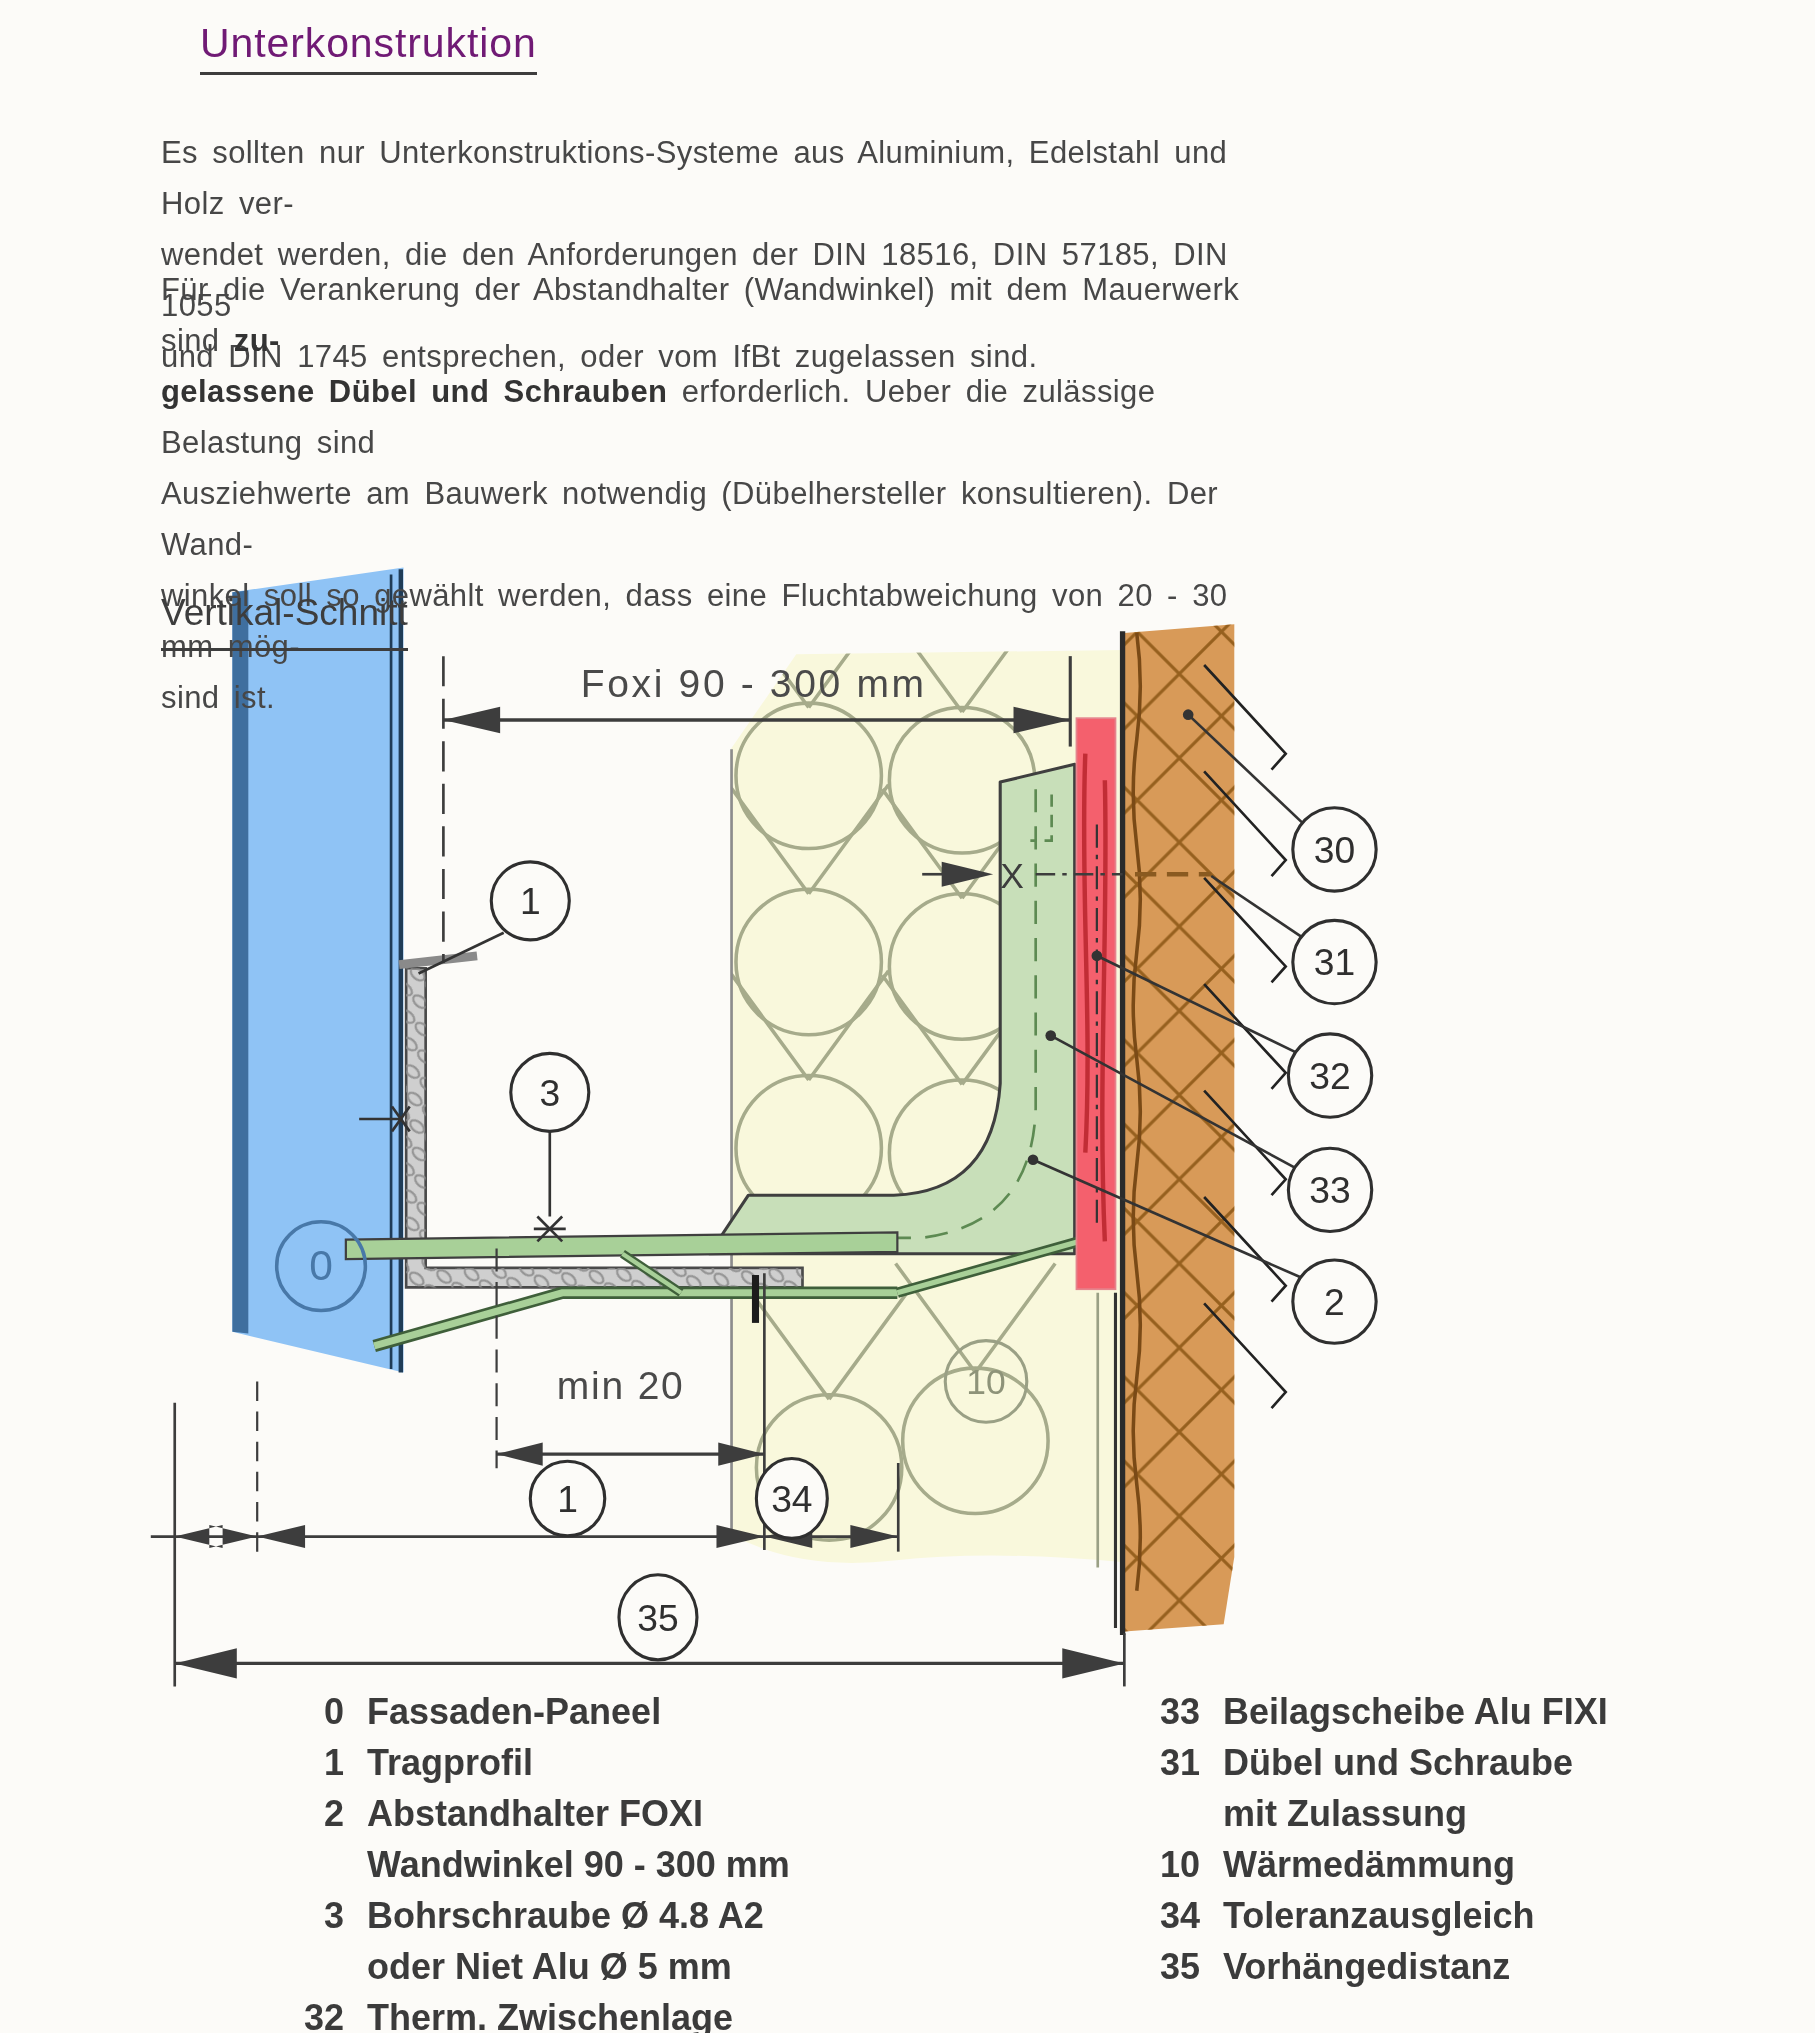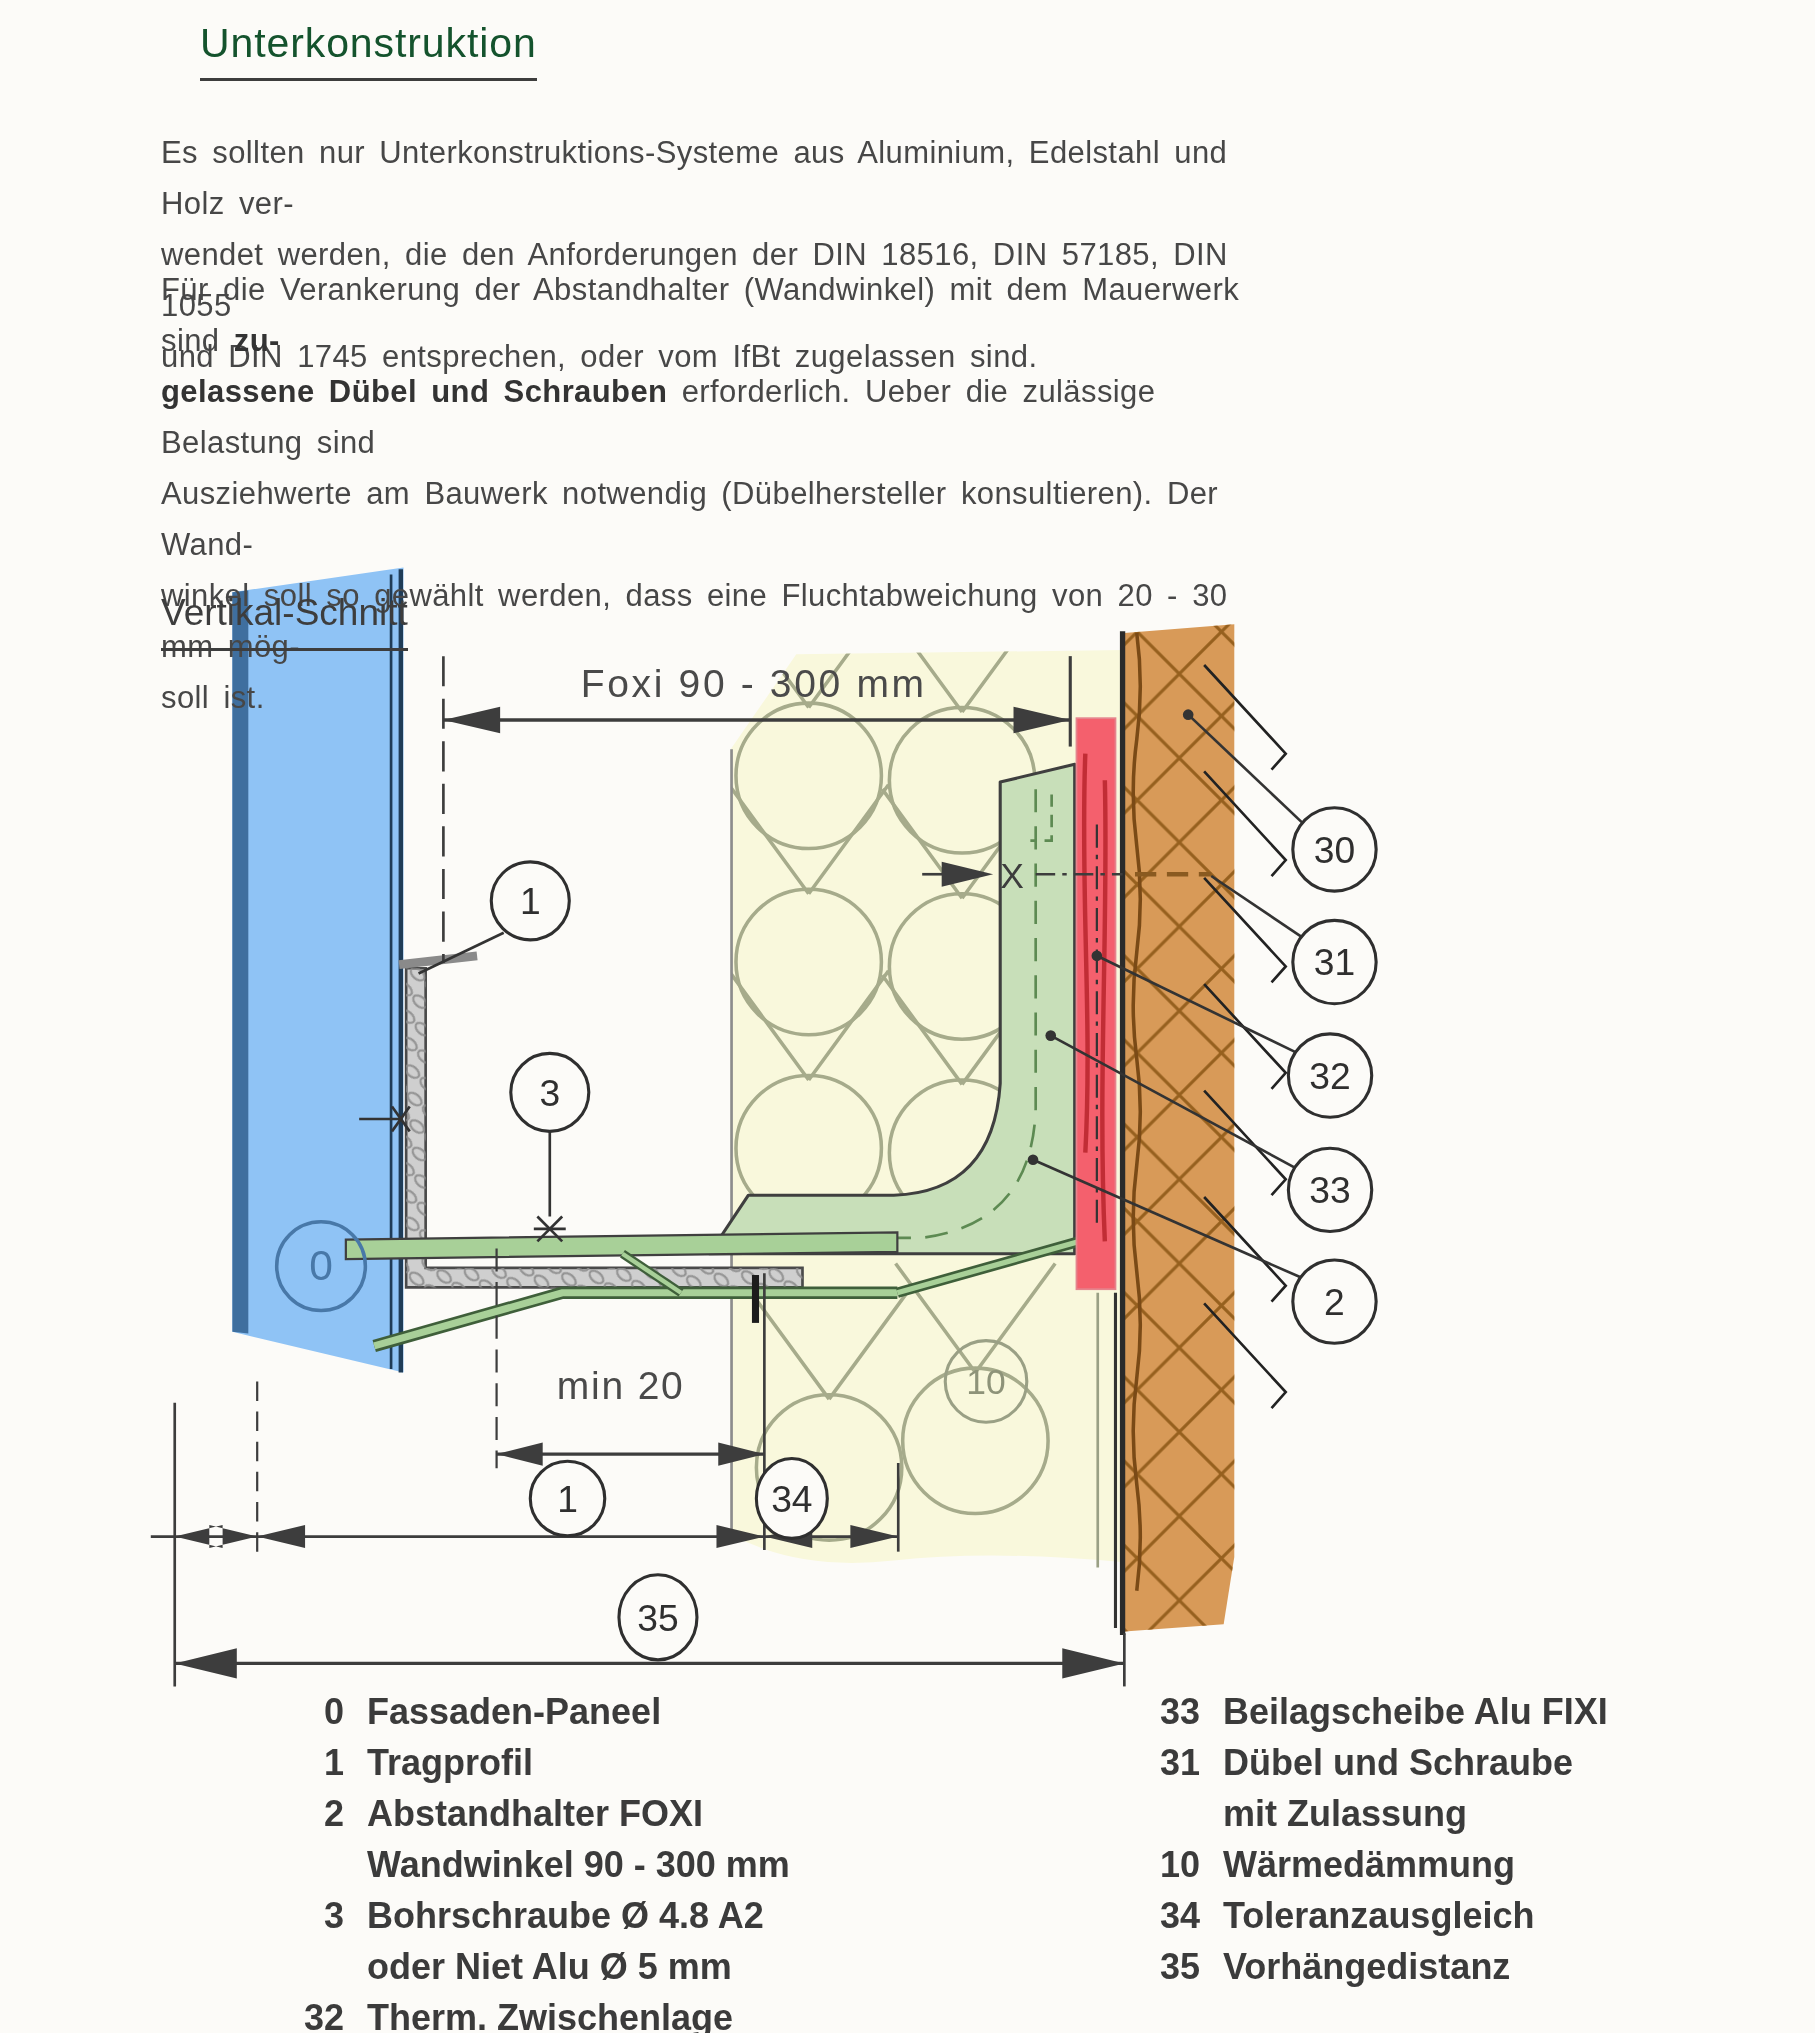--- a/index.html
+++ b/index.html
@@ -1,20 +1,20 @@
 <!DOCTYPE html>
 <html style="font-size:14px"><head>
 <meta charset="utf-8">
 <style>
   html,body{margin:0;padding:0;background:#e8e6e1;}
   .page{position:relative;width:1816px;height:2034px;background:#fcfbf8;overflow:hidden;
         font-family:"Liberation Sans", sans-serif;color:#454545;}
   .abs{position:absolute;}
-  .doc-title{font-size:41px;letter-spacing:0.9px;color:#14532d;
-             border-bottom:3.5px solid #3d3d3d;padding-bottom:11px;display:inline-block;}
+  .doc-title{font-size:41px;letter-spacing:0.9px;color:#701a75;
+             border-bottom:3.5px solid #3d3d3d;padding-bottom:5px;display:inline-block;}
   .para{font-size:31px;line-height:51px;color:#474747;word-spacing:5.3px;letter-spacing:0.4px;}
   .para .b{font-weight:bold;color:#333;}
   .section-title{font-size:37px;color:#3d3d3d;border-bottom:3.5px solid #3d3d3d;
                  padding-bottom:14px;display:inline-block;}
   svg{position:absolute;left:0;top:0;pointer-events:none;}
   
   .legend-col{position:absolute;font-size:36px;font-weight:bold;color:#3b3b3b;line-height:51px;}
   .lrow{display:flex;align-items:flex-start;}
   .lnum{width:76px;text-align:right;flex:0 0 76px;}
   .ltxt{margin-left:23px;}
@@ -239,21 +239,21 @@
     <div>Es sollten nur Unterkonstruktions-Systeme aus Aluminium, Edelstahl und Holz ver-</div>
     <div>wendet werden, die den Anforderungen der DIN 18516, DIN 57185, DIN 1055</div>
     <div>und DIN 1745 entsprechen, oder vom IfBt zugelassen sind.</div>
   </div>
 
   <div class="abs para" style="left:161px;top:264px;width:1108px;">
     <div><span>Für die Verankerung der Abstandhalter (Wandwinkel) mit dem Mauerwerk sind </span><span class="b">zu-</span></div>
     <div><span class="b">gelassene Dübel und Schrauben</span><span> erforderlich. Ueber die zulässige Belastung sind</span></div>
     <div>Ausziehwerte am Bauwerk notwendig (Dübelhersteller konsultieren). Der Wand-</div>
     <div>winkel soll so gewählt werden, dass eine Fluchtabweichung von 20 - 30 mm mög-</div>
-    <div>soll ist.</div>
+    <div>sind ist.</div>
   </div>
 
   <div class="abs" style="left:161px;top:592px;">
     <span class="section-title">Vertikal-Schnitt</span>
   </div>
 
   <div class="legend-col" style="left:268px;top:1686px;width:674px;" id="legend-left">
       <div class="lrow">
         <div class="lnum">0</div>
         <div class="ltxt">

